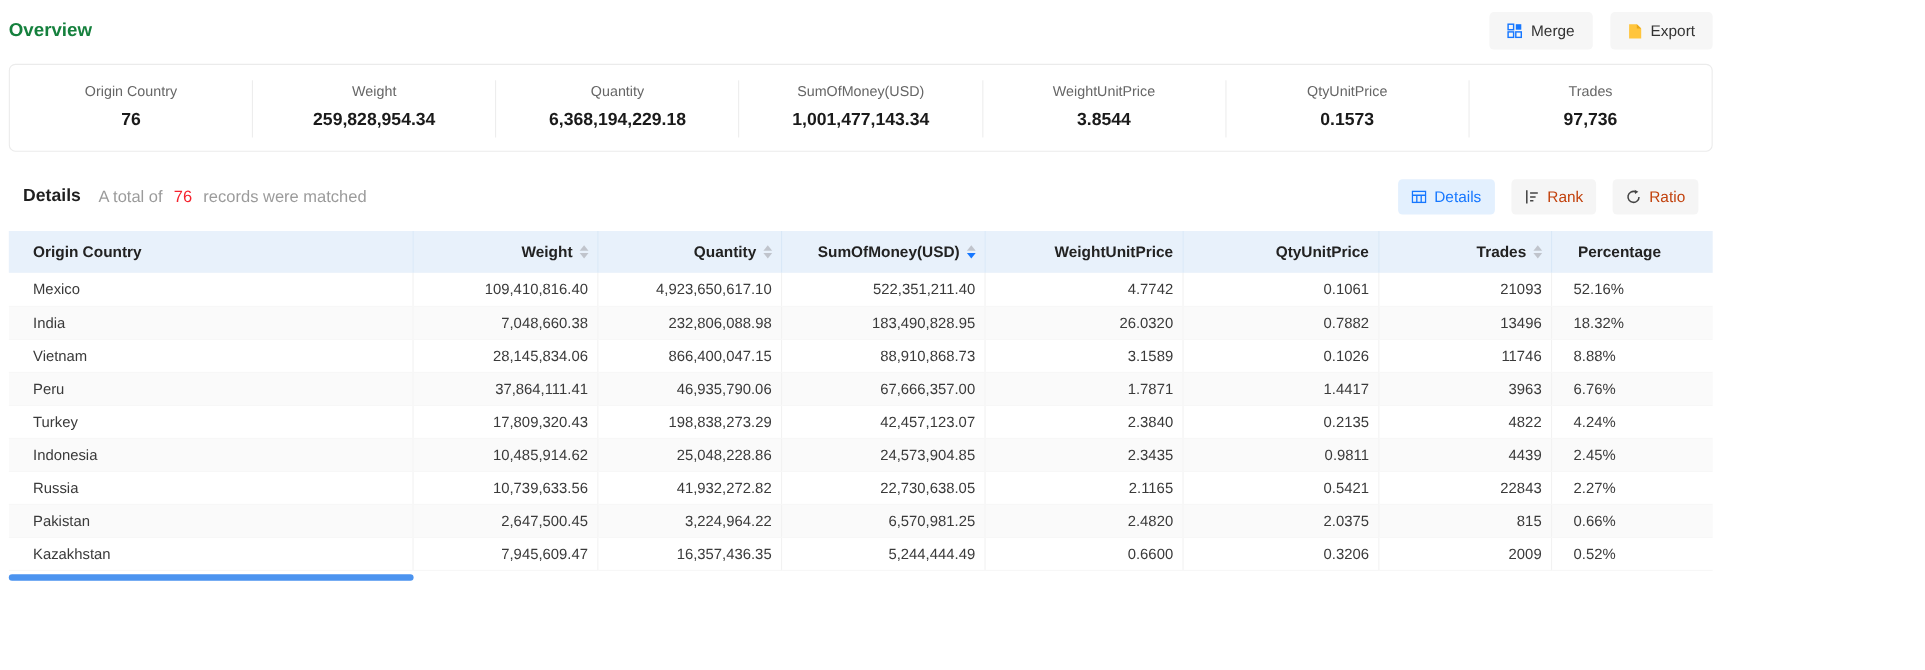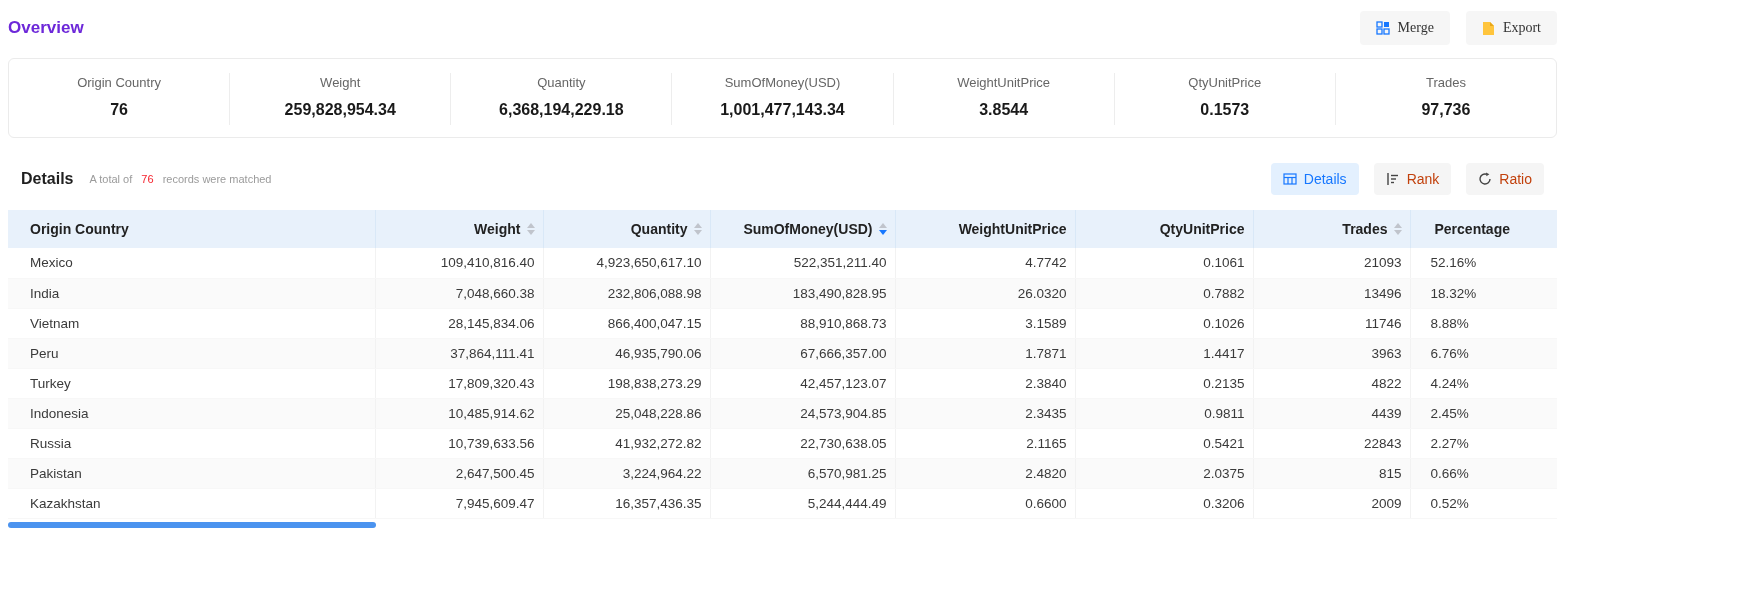--- a/index.html
+++ b/index.html
@@ -6,44 +6,44 @@
   html,body { background:#fff; }
   body {
     font-family:"Liberation Sans", sans-serif;
     width:1750px; height:609px;
     color:#333; overflow:hidden; position:relative;
   }
   .content { width:1565px; padding:0 8px; }
 
   
   .topbar { display:flex; justify-content:space-between; align-items:center; padding:11px 0 13px; }
-  .page-title { font-size:17px; font-weight:bold; color:#6d28d9; }
+  .page-title { font-size:17px; font-weight:bold; color:#15803d; }
   .topbar-actions { display:flex; gap:16px; }
   .btn {
     display:inline-flex; align-items:center; gap:8px;
     background:#f6f6f6; border:none; border-radius:4px;
     height:34px; padding:0 16px; font-size:14px; color:#333;
-    font-family:Liberation Serif, serif; cursor:pointer;
+    font-family:Liberation Sans, sans-serif; cursor:pointer;
   }
   .btn-icon { display:inline-flex; align-items:center; }
 
   
   .stats-card {
     border:1px solid #ebebeb; border-radius:6px;
     display:flex; padding:14px 0 12px;
   }
   .stat { flex:1; text-align:center; border-right:1px solid #ededed; padding:2px 0 6px; }
   .stat:last-child { border-right:none; }
   .stat-label { font-size:13px; color:#666; margin-bottom:11px; }
   .stat-value { font-size:16px; font-weight:bold; color:#1a1a1a; }
 
   
   .details-bar { display:flex; align-items:center; margin:25px 13px 15px; }
   .details-title { font-size:16px; font-weight:bold; color:#1f1f1f; margin-right:16px; }
-  .details-summary { font-size:11px; color:#9b9b9b; }
+  .details-summary { font-size:15px; color:#9b9b9b; }
   .matched-count { color:#f5222d; margin:0 6px; }
   .view-switcher { margin-left:auto; display:flex; gap:15px; }
   .view-btn {
     display:inline-flex; align-items:center; gap:7px;
     height:32px; padding:0 12px; border:none; border-radius:4px;
     background:#f5f5f5; color:#c2410c; font-size:14px;
     font-family:inherit; cursor:pointer;
   }
   .view-btn.active { background:#e3f0fe; color:#1677ff; }
   .view-btn .btn-icon svg { display:block; }

